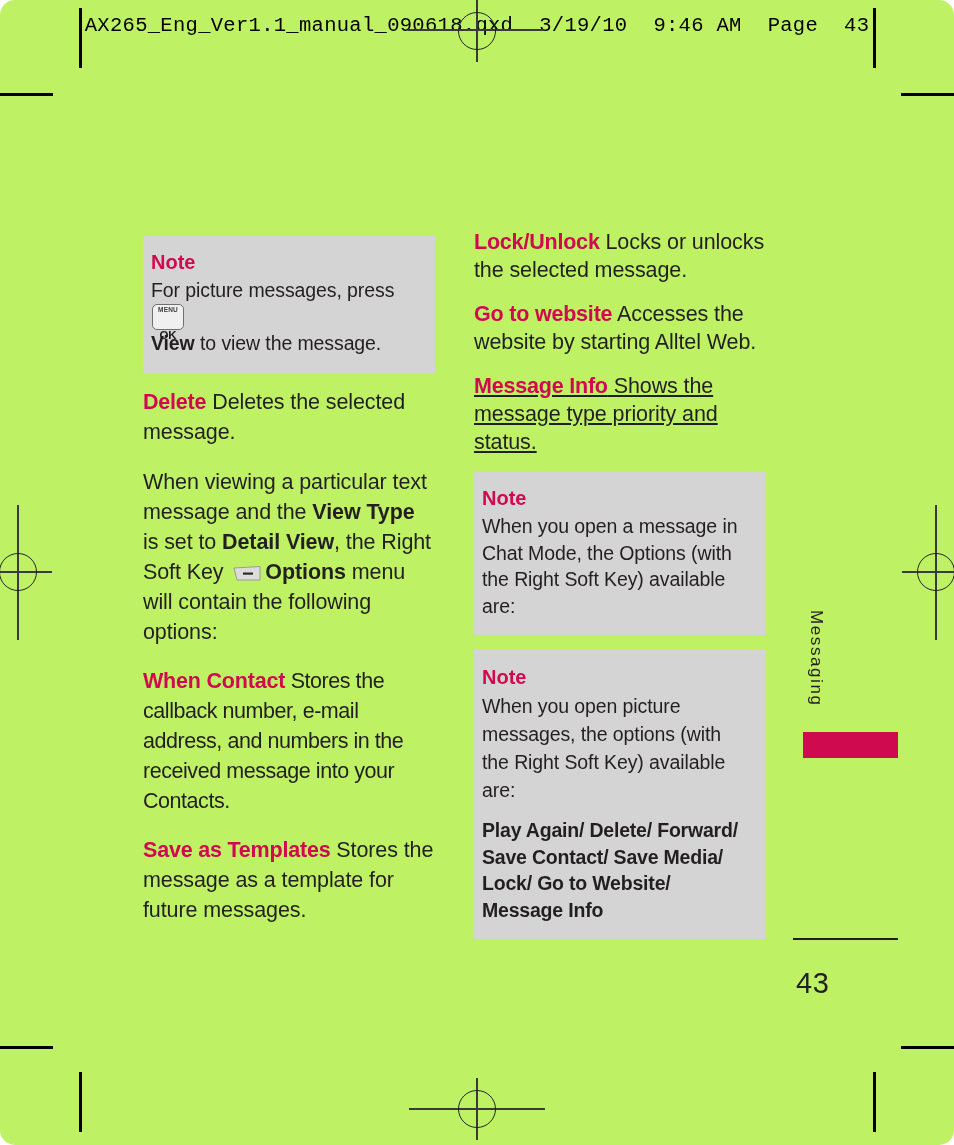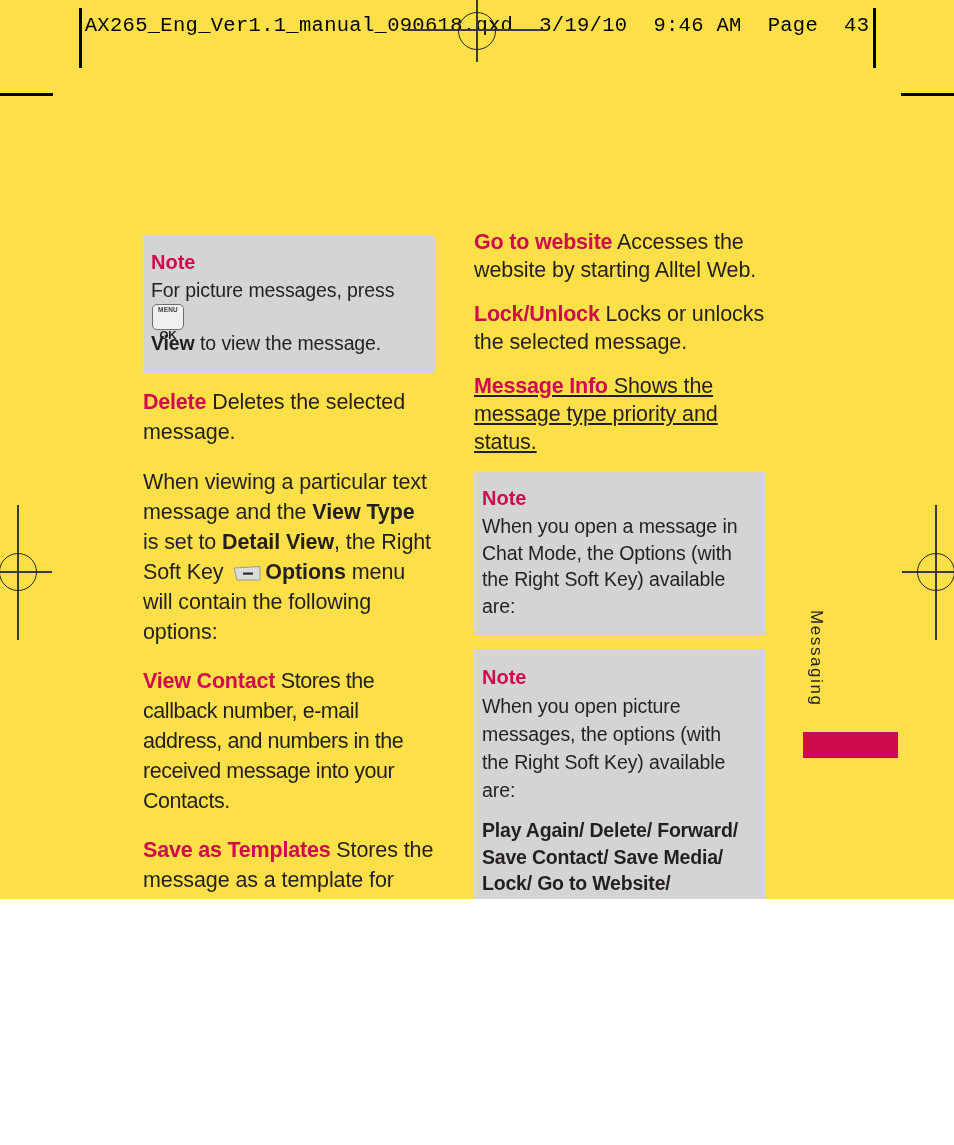--- a/index.html
+++ b/index.html
@@ -6,23 +6,24 @@
     margin: 0;
     padding: 0;
     background: #ffffff;
   }
   body {
     font-family: "Liberation Sans", sans-serif;
   }
   #page {
     position: relative;
     width: 954px;
-    height: 899px;
-    background: #fde047;
+    height: 1145px;
+    background: #bef264;
     overflow: hidden;
+    border-radius: 15px;
   }
 
   
   .print-header {
     position: absolute;
     top: 5px;
     left: 0;
     width: 954px;
     height: 40px;
     font-family: "Liberation Mono", "DejaVu Sans Mono", monospace;
@@ -247,38 +248,38 @@
       <span>When viewing a particular text message and the </span><span class="b">View Type</span><span> is set to </span><span class="b">Detail View</span><span>, the Right Soft Key </span><span class="key-soft">
         <svg width="30" height="17" viewBox="0 0 30 17" xmlns="http://www.w3.org/2000/svg">
           <path d="M2 3 L28 1.5 L28 15 L5 15 Z" fill="#dcdcdc" stroke="#9a9a9a" stroke-width="1"></path>
           <rect x="11" y="7.5" width="10" height="2.2" fill="#2b2b2b"></rect>
         </svg>
       </span><span class="b">Options</span><span> menu will contain the following options:</span>
     </p>
 
 
     <p class="para narrow">
-      <span class="term">View Contact</span><span> Stores the callback number, e-mail address, and numbers in the received message into your Contacts.</span>
+      <span class="term">When Contact</span><span> Stores the callback number, e-mail address, and numbers in the received message into your Contacts.</span>
     </p>
 
     <p class="para">
       <span class="term">Save as Templates</span><span> Stores the message as a template for future messages.</span>
     </p>
 
 
   </div>
 
   <div class="col col-right">
 
     <p class="para tight" style="margin-bottom:16px;">
+      <span class="term">Lock/Unlock</span><span> Locks or unlocks the selected message.</span>
+    </p>
+
+    <p class="para tight" style="margin-bottom:16px;">
       <span class="term">Go to website</span><span>  Accesses the website by starting Alltel Web.</span>
-    </p>
-
-    <p class="para tight" style="margin-bottom:16px;">
-      <span class="term">Lock/Unlock</span><span> Locks or unlocks the selected message.</span>
     </p>
 
     <p class="para tight" style="margin-bottom:16px;text-decoration:underline;">
       <span class="term">Message Info</span><span> Shows the message type priority and status.</span>
     </p>
 
     <div class="note">
       <div class="note-title">Note</div>
       <div class="note-body">When you open a message in Chat Mode, the Options (with the Right Soft Key) available are:</div>
     </div>

